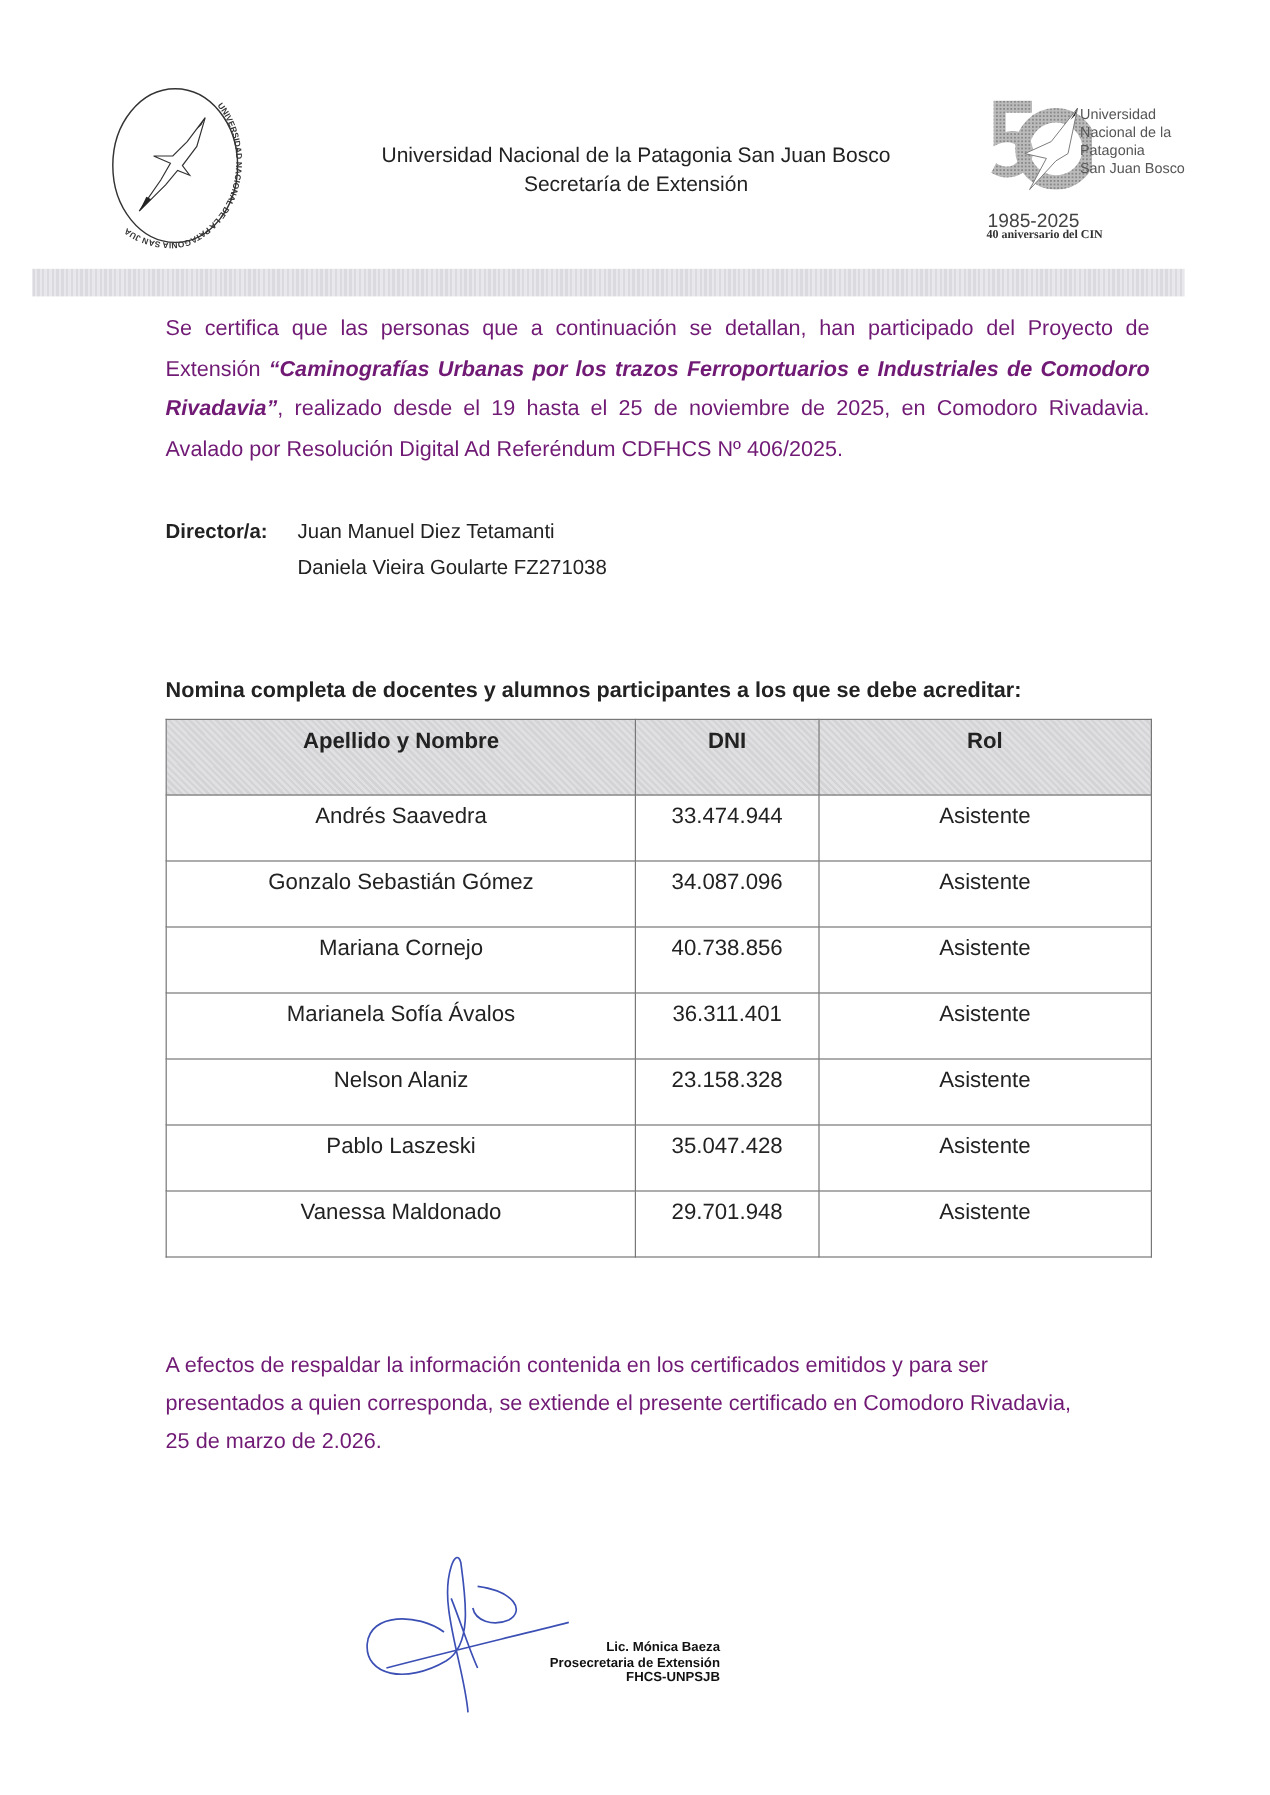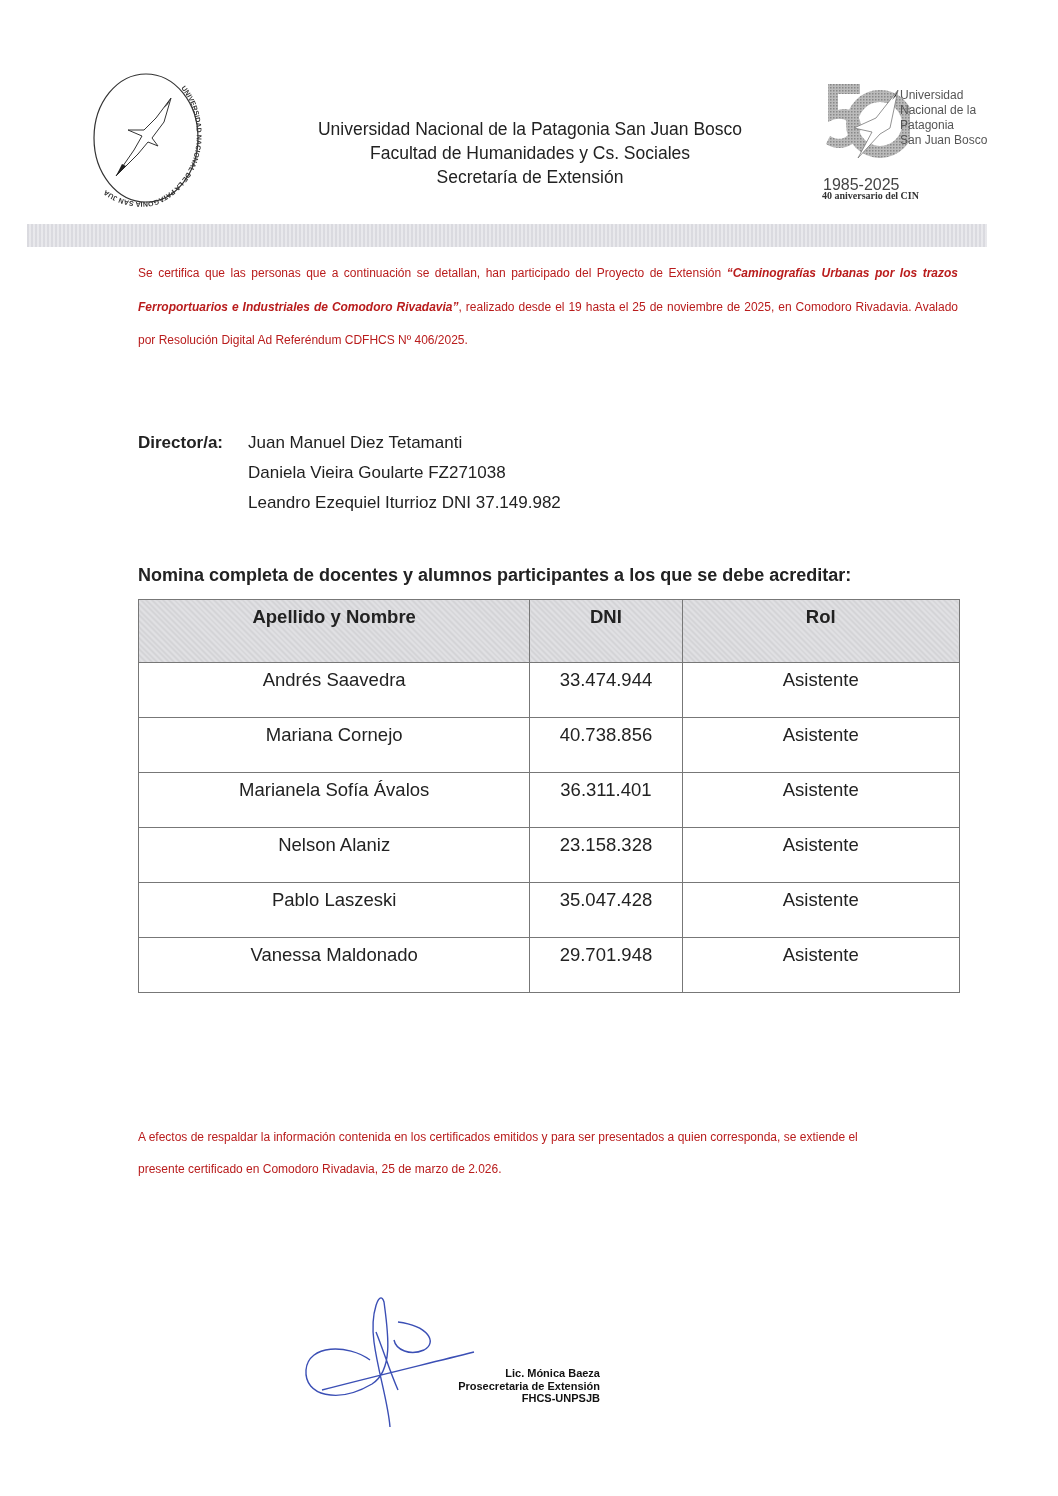--- a/index.html
+++ b/index.html
@@ -14,21 +14,21 @@
     .logo-right .years { position: absolute; left: 5px; top: 98px; font-family: Liberation Sans, sans-serif; font-size: 16px; color: #444; }
     .logo-right .cin { position: absolute; left: 4px; top: 112px; font-family: "Liberation Serif", serif; font-size: 10px; font-weight: bold; color: #333; }
 
     .header-center { position: absolute; left: 280px; top: 117px; width: 500px; text-align: center;
                      font-size: 17.5px; line-height: 24px; color: #222; }
 
     .band { position: absolute; left: 27px; top: 224px; width: 960px; height: 23px;
             background: repeating-linear-gradient(90deg, #d6d6dc 0 2px, #e6e6ea 2px 4px); opacity: .9; }
 
     
-    .para { position: absolute; left: 138px; width: 820px; font-size: 12px; color: #b91c1c; }
+    .para { position: absolute; left: 138px; width: 820px; font-size: 18px; color: #701a75; }
     .p1 { top: 257px; line-height: 33.5px; text-align: justify; text-align-last: left; }
     .p1 .title { font-weight: bold; font-style: italic; }
 
     .directors { position: absolute; left: 138px; top: 428px; font-size: 17px; line-height: 30px; }
     .directors .lbl { font-weight: bold; display: inline-block; width: 110px; }
     .directors .row { white-space: nowrap; }
     .directors .indent { display: inline-block; width: 110px; }
 
     .nomina { position: absolute; left: 138px; top: 565px; font-size: 18px; font-weight: bold; }
 
@@ -58,21 +58,20 @@
     <path d="M30 108 L36 96 L40 98 Z" fill="#222"></path>
     <text font-size="7" fill="#333" font-family="Liberation Sans, sans-serif" font-weight="bold">
       <textPath href="#sealarc">UNIVERSIDAD NACIONAL DE LA PATAGONIA SAN JUAN BOSCO</textPath>
     </text>
     <path id="sealarc" d="M95 20 C 120 50, 118 110, 70 132 C 50 138, 30 130, 20 122" fill="none"></path>
   </svg>
 </div>
 
 <div class="header-center">
   <div>Universidad Nacional de la Patagonia San Juan Bosco</div>
-  <div>Facultad de Humanidades y Cs. Sociales</div>
   <div>Secretaría de Extensión</div>
 </div>
 
 <div class="logo-right">
   <svg class="big50" viewBox="0 0 92 92">
     <defs>
       <pattern id="hatch" width="3" height="3" patternUnits="userSpaceOnUse">
         <rect width="3" height="3" fill="#bbb"></rect>
           <rect width="1.5" height="1.5" fill="#888"></rect>
       </pattern>
@@ -92,21 +91,20 @@
   <div class="cin">40 aniversario del CIN</div>
 </div>
 
 <div class="band"></div>
 
 <div class="para p1"><span>Se certifica que las personas que a continuación se detallan, han participado del Proyecto de Extensión </span><span class="title">“Caminografías Urbanas por los trazos Ferroportuarios e Industriales de Comodoro Rivadavia”</span><span>, realizado desde el 19 hasta el 25 de noviembre de 2025, en Comodoro Rivadavia. Avalado por Resolución Digital Ad Referéndum CDFHCS Nº  406/2025.</span></div>
 
 <div class="directors">
   <div class="row"><span class="lbl">Director/a:</span><span>Juan Manuel Diez Tetamanti</span></div>
   <div class="row"><span class="indent"></span><span>Daniela Vieira Goularte FZ271038</span></div>
-  <div class="row"><span class="indent"></span><span>Leandro Ezequiel Iturrioz DNI 37.149.982</span></div>
 </div>
 
 <div class="nomina">Nomina completa de docentes y alumnos participantes a los que se debe acreditar:</div>
 
 <table class="tbl">
   <colgroup>
       <col class="c1">
       <col class="c2">
       <col class="c3">
     </colgroup>
@@ -114,20 +112,25 @@
     <tr>
       <th>Apellido y Nombre</th>
       <th>DNI</th>
       <th>Rol</th>
     </tr>
   </thead>
   <tbody id="tbody">
       <tr>
         <td>Andrés Saavedra</td>
         <td>33.474.944</td>
+        <td>Asistente</td>
+      </tr>
+      <tr>
+        <td>Gonzalo Sebastián Gómez</td>
+        <td>34.087.096</td>
         <td>Asistente</td>
       </tr>
       <tr>
         <td>Mariana Cornejo</td>
         <td>40.738.856</td>
         <td>Asistente</td>
       </tr>
       <tr>
         <td>Marianela Sofía Ávalos</td>
         <td>36.311.401</td>

